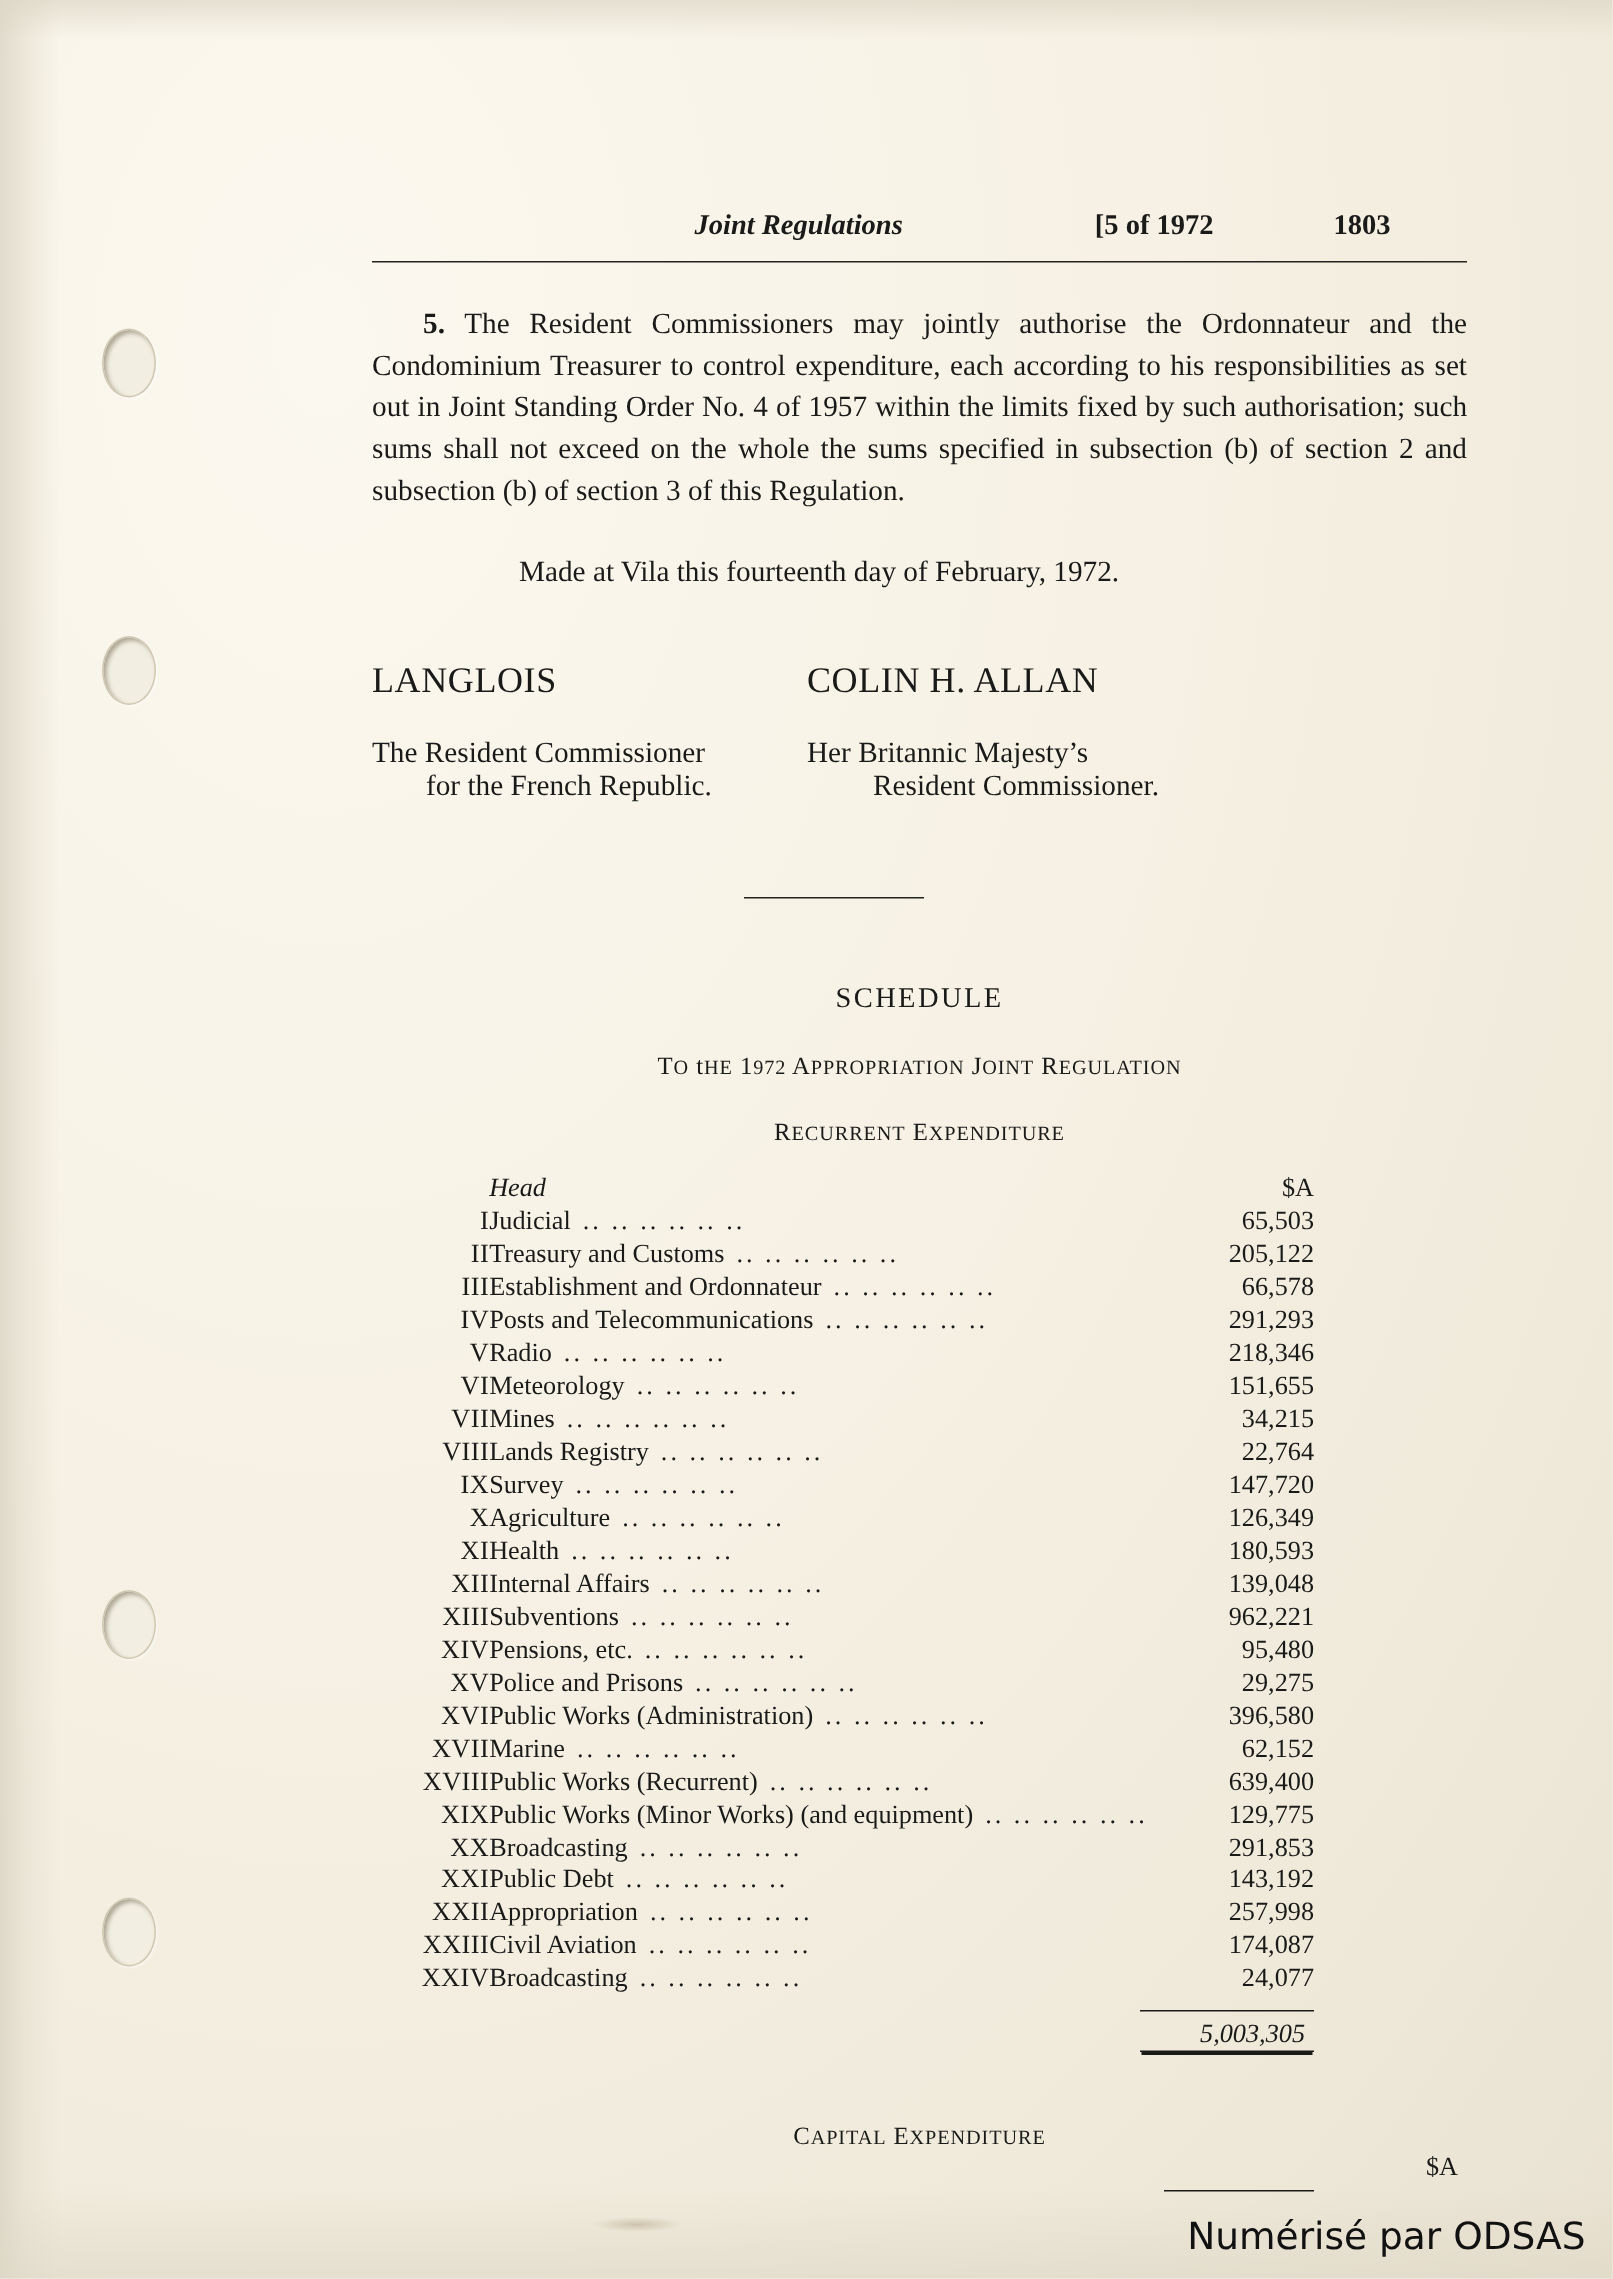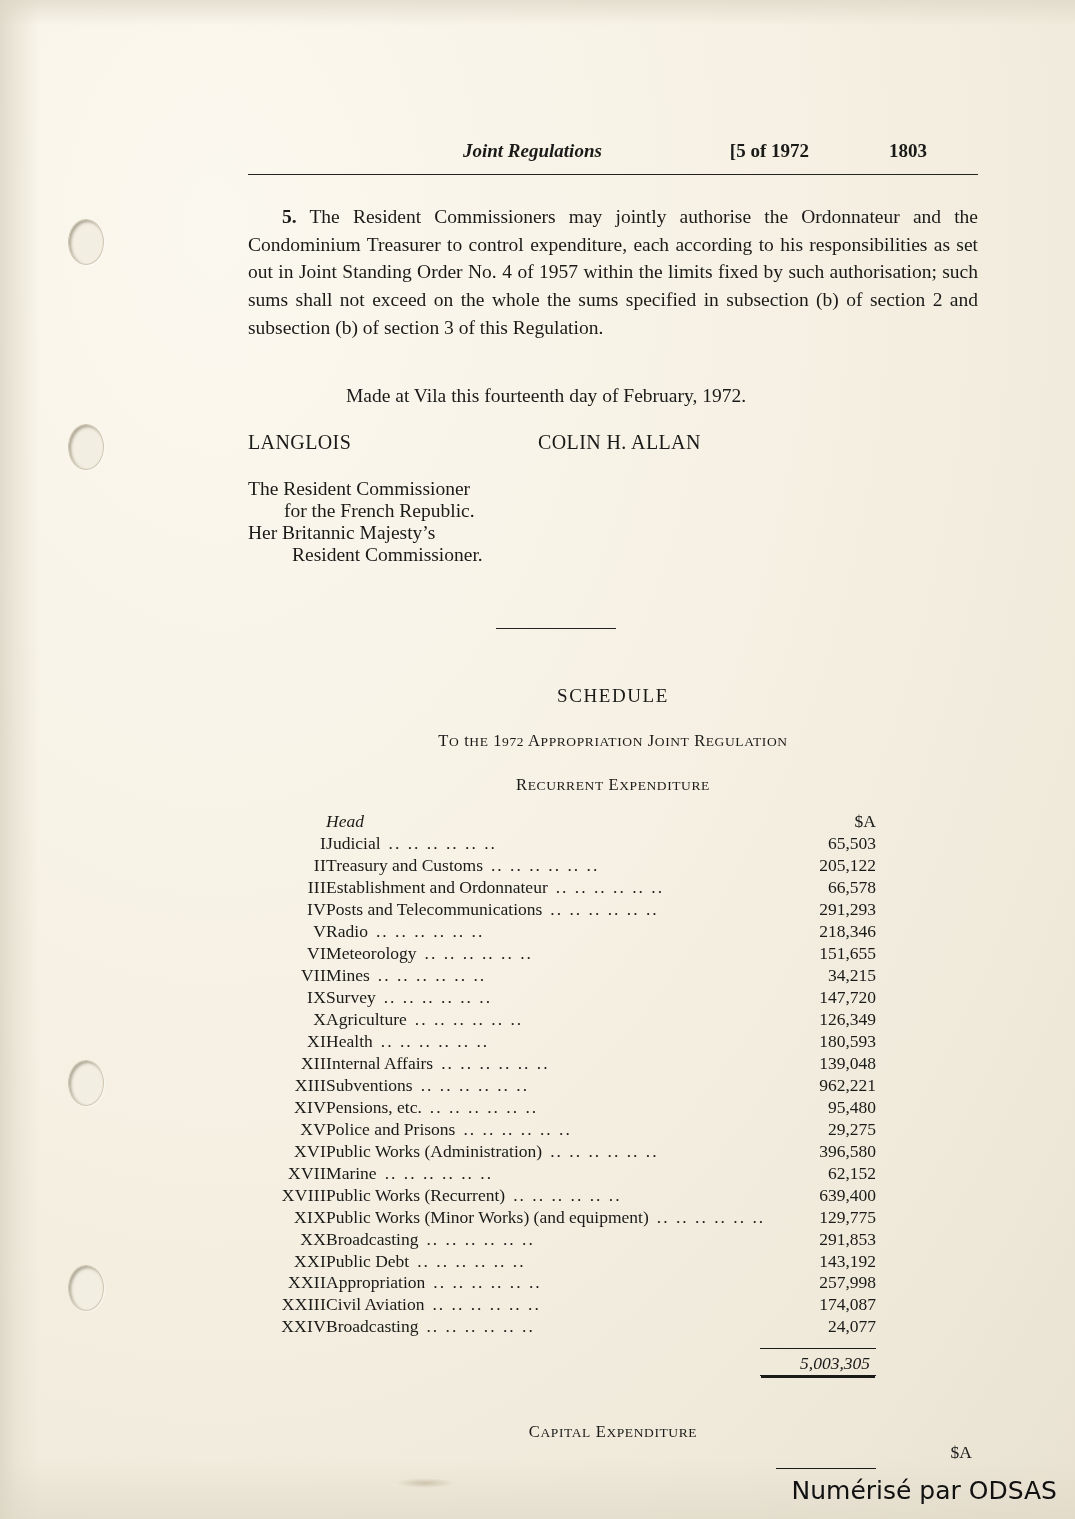--- a/index.html
+++ b/index.html
@@ -101,38 +101,37 @@
     text-justify: inter-word;
     margin: 0;
   }
   .para .num {
     font-weight: 700;
   }
   .para .indent { display: inline-block; width: 34px; }
 
   .made-at {
     font-size: 19.5px;
-    margin-top: 44px;
+    margin-top: 30px;
     margin-left: 98px;
   }
 
   .sig-row {
-    margin-top: 24px;
+    margin-top: 48px;
     display: flex;
-    font-size: 20px;
+    font-size: 24px;
     letter-spacing: .4px;
   }
   .sig-left { width: 290px; }
   .sig-right { }
 
   .sig-row2 {
     margin-top: 24px;
     display: flex;
     font-size: 19.5px;
-    flex-direction: column;
   }
   .sig-row2 .col-left { width: 290px; }
   .sig-row2 .col-right { }
   .sig-sub { display: block; padding-left: 36px; }
   .sig-sub.r { padding-left: 44px; }
 
   .divider-short {
     width: 120px;
     border-top: 1.6px solid #24231f;
     margin: 62px auto 0 auto;
@@ -357,20 +356,25 @@
             <td class="roman">VI</td>
             <td class="head"><span>Meteorology</span><span class="leaders">.. .. .. .. .. ..</span></td>
             <td class="amount">151,655</td>
           </tr>
           <tr>
             <td class="roman">VII</td>
             <td class="head"><span>Mines</span><span class="leaders">.. .. .. .. .. ..</span></td>
             <td class="amount">34,215</td>
           </tr>
           <tr>
+            <td class="roman">VIII</td>
+            <td class="head"><span>Lands Registry</span><span class="leaders">.. .. .. .. .. ..</span></td>
+            <td class="amount">22,764</td>
+          </tr>
+          <tr>
             <td class="roman">IX</td>
             <td class="head"><span>Survey</span><span class="leaders">.. .. .. .. .. ..</span></td>
             <td class="amount">147,720</td>
           </tr>
           <tr>
             <td class="roman">X</td>
             <td class="head"><span>Agriculture</span><span class="leaders">.. .. .. .. .. ..</span></td>
             <td class="amount">126,349</td>
           </tr>
           <tr>

